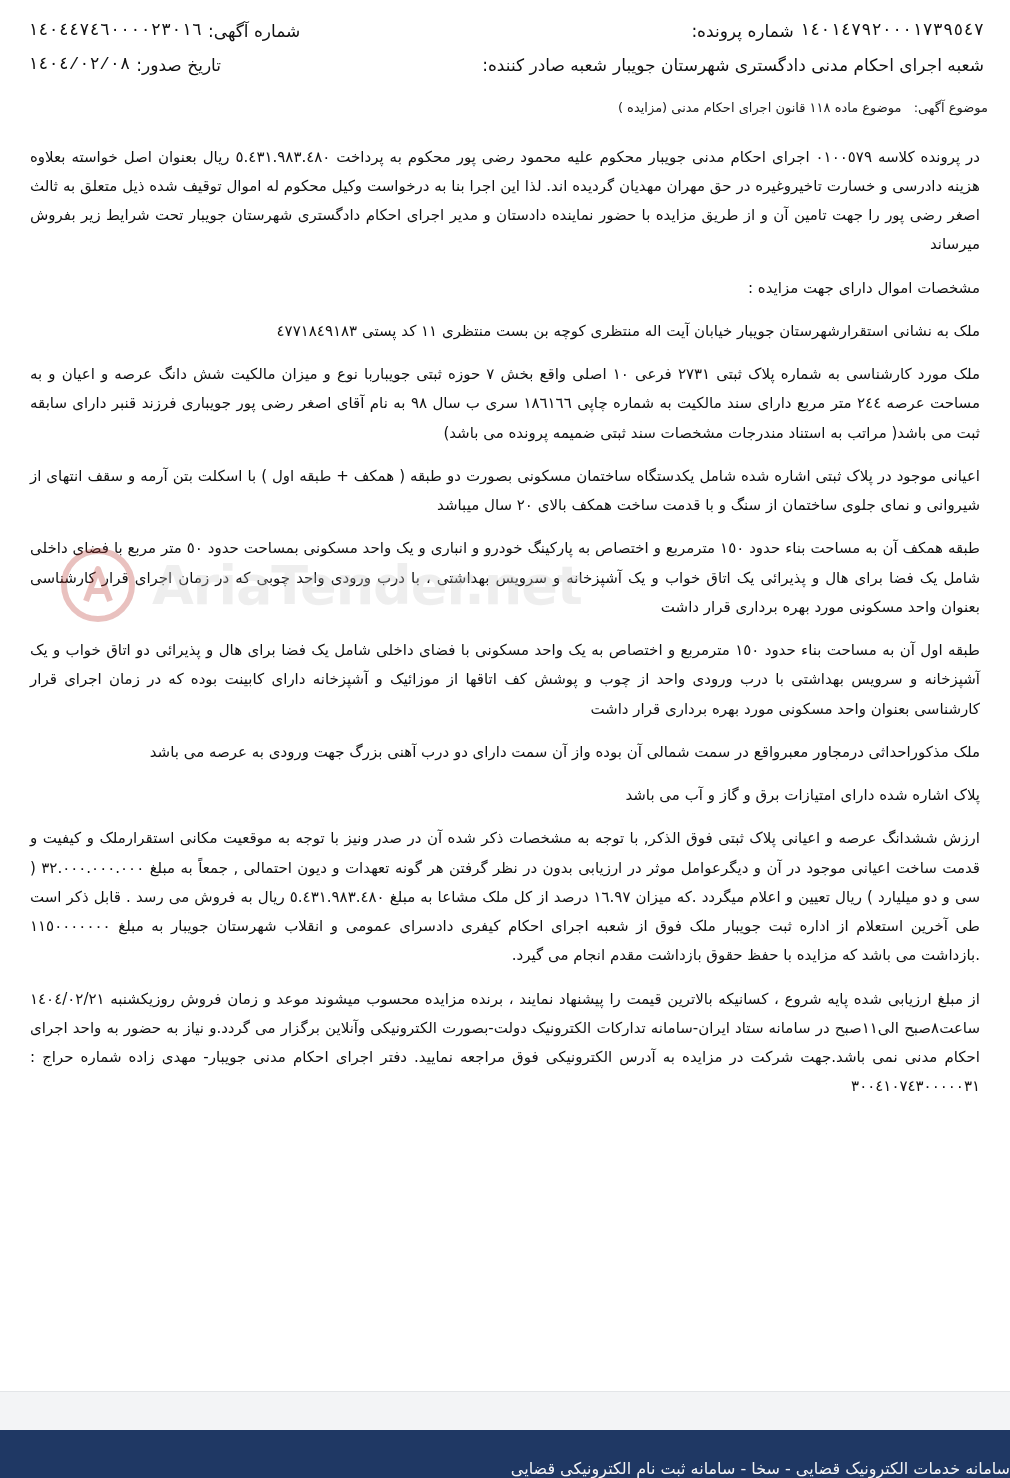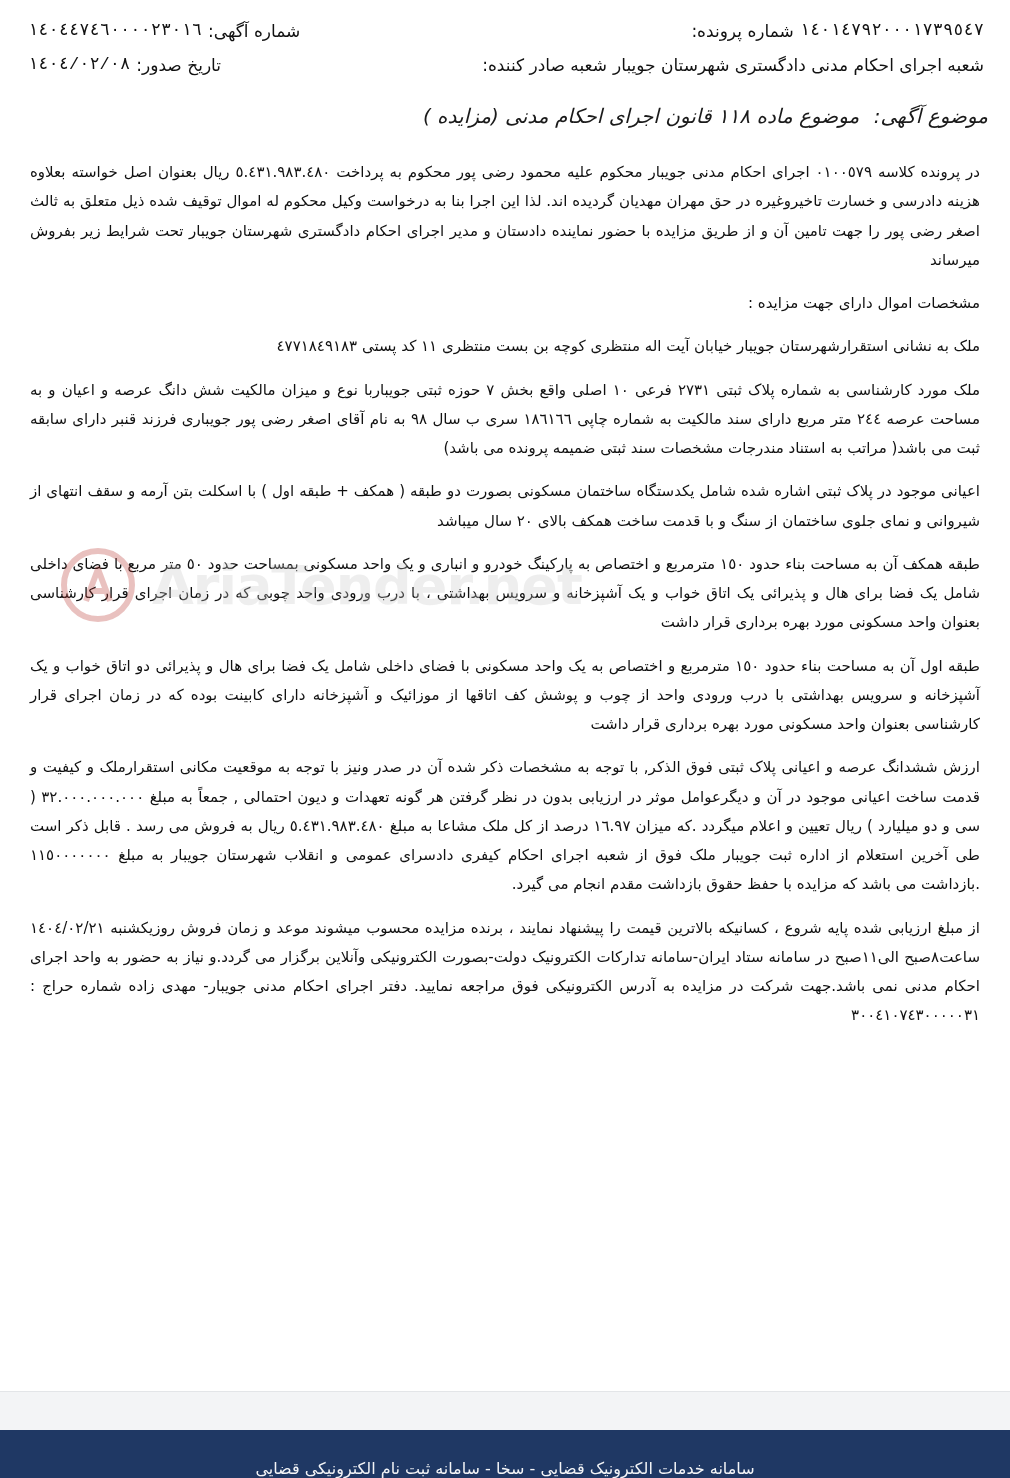--- a/index.html
+++ b/index.html
@@ -38,24 +38,23 @@
   }
   .meta-label{color:#111;font-weight:normal;}
   .meta-value{color:#111;}
   .meta-right{margin-right:4px;}
   .meta-left{margin-left:6px;}
   
   .subject-block{
     padding:8px 22px 0 22px;
   }
   .subject-row{
-    font-size:20px;
+    font-size:13px;
     line-height:2.2;
     text-align:right;
-    font-style:italic;
   }
   .subject-row .lbl{margin-left:8px;}
   
   .body{
     padding:6px 30px 10px 30px;
   }
   p.par{
     font-size:15px;
     line-height:1.95;
     margin:14px 0 0 0;
@@ -103,21 +102,21 @@
     border-top:1px solid #e3e5e8;
   }
   .footer-bar{
     position:absolute;
     left:0;right:0;bottom:0;
     height:48px;
     background:#1f3864;
     color:#ffffff;
     display:flex;
     align-items:center;
-    justify-content:center;
+    justify-content:flex-start;
     font-size:16px;
     overflow:hidden;
   }
   .footer-bar .ft{
     opacity:.95;
     transform:translateY(14px);
     white-space:nowrap;
   }
 </style>
 </head>
@@ -156,20 +155,22 @@
   </div>
 
   <div class="body">
     <p class="par">در پرونده کلاسه ٠١٠٠٥٧٩ اجرای احکام مدنی جویبار محکوم علیه محمود رضی پور  محکوم به پرداخت ٥.٤٣١.٩٨٣.٤٨٠ ریال  بعنوان اصل خواسته بعلاوه هزینه دادرسی و خسارت تاخیروغیره در حق مهران مهدیان  گردیده اند. لذا این اجرا بنا به درخواست وکیل محکوم له اموال توقیف شده ذیل متعلق به ثالث  اصغر رضی پور  را جهت تامین آن و از طریق مزایده با حضور نماینده دادستان و مدیر اجرای احکام دادگستری شهرستان جویبار تحت شرایط زیر بفروش میرساند</p>
     <p class="par short">مشخصات اموال دارای جهت مزایده :</p>
     <p class="par short">ملک  به نشانی استقرارشهرستان جویبار  خیابان آیت اله منتظری  کوچه بن بست منتظری  ١١  کد پستی  ٤٧٧١٨٤٩١٨٣</p>
     <p class="par">ملک مورد کارشناسی به شماره پلاک ثبتی ٢٧٣١  فرعی  ١٠  اصلی واقع بخش ٧  حوزه  ثبتی جویباربا نوع و میزان مالکیت شش دانگ عرصه و اعیان  و به مساحت عرصه    ٢٤٤ متر مربع  دارای سند مالکیت  به شماره چاپی  ١٨٦١٦٦  سری ب سال ٩٨ به نام آقای اصغر رضی پور جویباری  فرزند قنبر دارای سابقه ثبت می باشد( مراتب به استناد مندرجات مشخصات سند ثبتی ضمیمه پرونده می باشد)</p>
     <p class="par">اعیانی موجود در پلاک ثبتی اشاره شده شامل یکدستگاه ساختمان مسکونی بصورت دو طبقه ( همکف + طبقه اول ) با اسکلت بتن آرمه و سقف انتهای از شیروانی و نمای جلوی ساختمان از سنگ  و با قدمت ساخت همکف بالای ٢٠ سال  میباشد</p>
     <p class="par">طبقه همکف آن به مساحت بناء  حدود ١٥٠ مترمربع و اختصاص به پارکینگ خودرو و انباری و یک واحد مسکونی بمساحت حدود ٥٠ متر مربع  با فضای داخلی شامل یک فضا برای هال و پذیرائی یک اتاق خواب و یک آشپزخانه و سرویس بهداشتی ، با درب ورودی واحد چوبی که در زمان اجرای قرار کارشناسی بعنوان واحد مسکونی مورد بهره برداری قرار داشت</p>
     <p class="par">طبقه اول آن به مساحت بناء  حدود ١٥٠ مترمربع و اختصاص به یک واحد مسکونی با فضای داخلی شامل یک فضا برای هال و پذیرائی دو اتاق خواب و یک آشپزخانه و سرویس بهداشتی با درب ورودی واحد از چوب و پوشش کف اتاقها از موزائیک و آشپزخانه دارای کابینت بوده که در زمان اجرای قرار کارشناسی بعنوان واحد مسکونی مورد بهره برداری قرار داشت</p>
+    <p class="par">ملک مذکوراحداثی درمجاور معبرواقع در سمت شمالی آن بوده واز آن سمت دارای دو درب آهنی بزرگ جهت ورودی به عرصه می باشد</p>
+    <p class="par short">پلاک اشاره شده دارای امتیازات برق  و گاز و آب می باشد</p>
     <p class="par">ارزش ششدانگ عرصه و اعیانی پلاک ثبتی فوق الذکر, با توجه به مشخصات ذکر شده آن در صدر ونیز با توجه به موقعیت مکانی استقرارملک و کیفیت و قدمت ساخت اعیانی موجود در آن  و دیگرعوامل موثر در ارزیابی بدون در نظر گرفتن هر گونه تعهدات و دیون احتمالی  , جمعاً به مبلغ   ٣٢.٠٠٠.٠٠٠.٠٠٠  ( سی و دو میلیارد ) ریال تعیین و اعلام میگردد .که میزان ١٦.٩٧ درصد از کل ملک مشاعا  به مبلغ ٥.٤٣١.٩٨٣.٤٨٠ ریال به فروش می رسد . قابل ذکر است طی آخرین استعلام از اداره ثبت جویبار  ملک فوق  از شعبه اجرای احکام کیفری دادسرای عمومی و انقلاب شهرستان جویبار به مبلغ ١١٥٠٠٠٠٠٠٠ .بازداشت می باشد که مزایده با حفظ حقوق بازداشت مقدم انجام می گیرد.</p>
     <p class="par">از مبلغ ارزیابی شده پایه شروع ، کسانیکه بالاترین قیمت را پیشنهاد نمایند ، برنده مزایده محسوب میشوند موعد و زمان فروش روزیکشنبه ١٤٠٤/٠٢/٢١ ساعت٨صبح الی١١صبح در سامانه ستاد ایران-سامانه تدارکات الکترونیک دولت-بصورت الکترونیکی وآنلاین برگزار می گردد.و نیاز به حضور به واحد اجرای احکام مدنی نمی باشد.جهت شرکت در مزایده به آدرس الکترونیکی فوق مراجعه نمایید. دفتر اجرای احکام مدنی جویبار- مهدی زاده  شماره حراج : ٣٠٠٤١٠٧٤٣٠٠٠٠٠٣١</p>
   </div>
 
   <div class="watermark">
     <span class="wm-text">AriaTender.net</span>
     <span class="wm-mark">
       <svg viewBox="0 0 76 76" width="76" height="76" aria-hidden="true">
         <circle cx="38" cy="38" r="34" fill="none" stroke="#b9352f" stroke-width="6"></circle>
         <path d="M26 54 L38 22 L50 54" fill="none" stroke="#b9352f" stroke-width="6" stroke-linejoin="round"></path>

